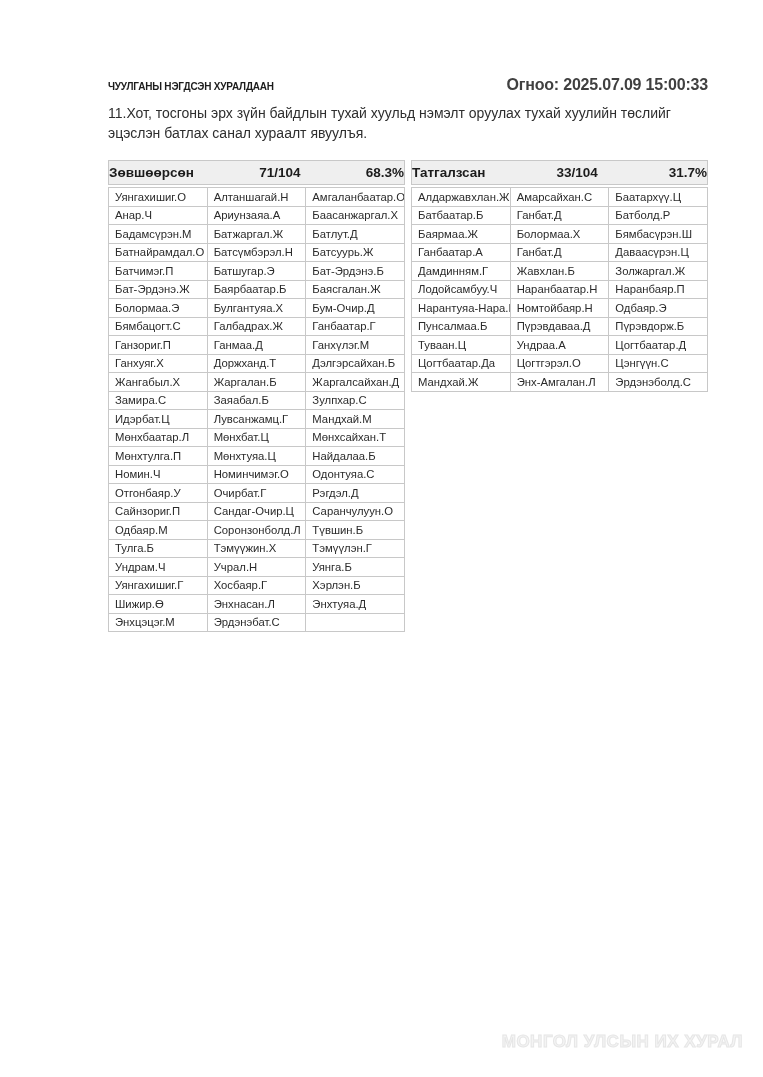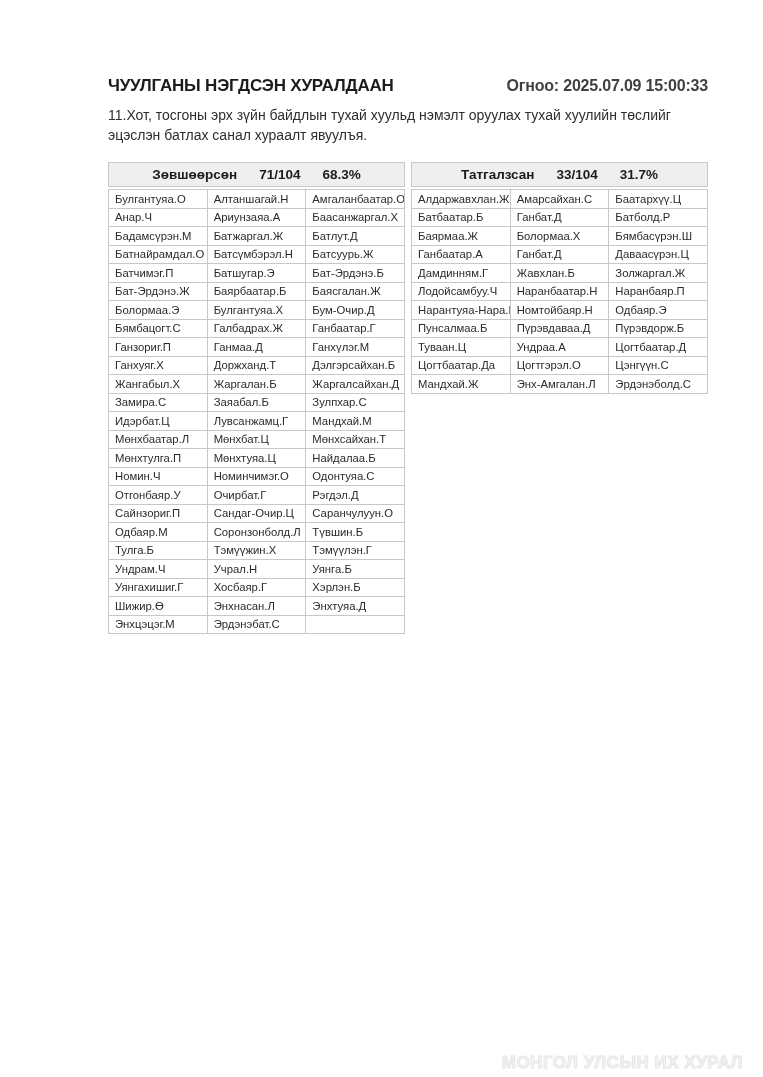--- a/index.html
+++ b/index.html
@@ -15,21 +15,21 @@
     position: absolute;
     left: 108px; top: 76px;
     width: 600px;
   }
   .topbar {
     display: flex;
     justify-content: space-between;
     align-items: baseline;
   }
   .title {
-    font-size: 17px;
+    font-size: 10px;
     font-weight: 700;
     letter-spacing: -0.2px;
     color: #1c1c1c;
   }
   .date {
     font-size: 16px;
     font-weight: 700;
     letter-spacing: -0.2px;
     color: #404040;
   }
@@ -46,21 +46,21 @@
     align-items: flex-start;
     gap: 6px;
   }
   .vote-table { width: 297px; }
   .vote-header {
     height: 25px;
     background: #efefef;
     border: 1px solid #c8c8c8;
     display: flex;
     align-items: center;
-    justify-content: center;
+    justify-content: space-between;
     gap: 22px;
     font-size: 13.5px;
     font-weight: 700;
     color: #1c1c1c;
     margin-bottom: 2px;
   }
   .vote-body {
     display: grid;
     grid-template-columns: repeat(3, 1fr);
     grid-auto-rows: 18.5px;
@@ -74,21 +74,21 @@
     font-size: 11.3px;
     color: #2b2b2b;
     padding-left: 6px;
     display: flex;
     align-items: center;
     white-space: nowrap;
     overflow: hidden;
   }
   .watermark {
     position: absolute;
-    right: 20px; bottom: 4px;
+    right: 20px; bottom: 25px;
     font-size: 17px;
     font-weight: 700;
     letter-spacing: 0.5px;
     color: #f4f4f4;
     padding-left: 44px;
     -webkit-text-stroke: 1px #e6e6e6;
   }
 </style>
 </head>
 <body>
@@ -104,21 +104,21 @@
 
   <div class="tables">
 
     <div class="vote-table">
       <div class="vote-header">
         <span>Зөвшөөрсөн</span>
         <span>71/104</span>
         <span>68.3%</span>
       </div>
       <div class="vote-body">
-          <div class="cell">Булгантуяа.О</div>
+          <div class="cell">Уянгахишиг.О</div>
           <div class="cell">Алтаншагай.Н</div>
           <div class="cell">Амгаланбаатар.О</div>
           <div class="cell">Анар.Ч</div>
           <div class="cell">Ариунзаяа.А</div>
           <div class="cell">Баасанжаргал.Х</div>
           <div class="cell">Бадамсүрэн.М</div>
           <div class="cell">Батжаргал.Ж</div>
           <div class="cell">Батлут.Д</div>
           <div class="cell">Батнайрамдал.О</div>
           <div class="cell">Батсүмбэрэл.Н</div>

